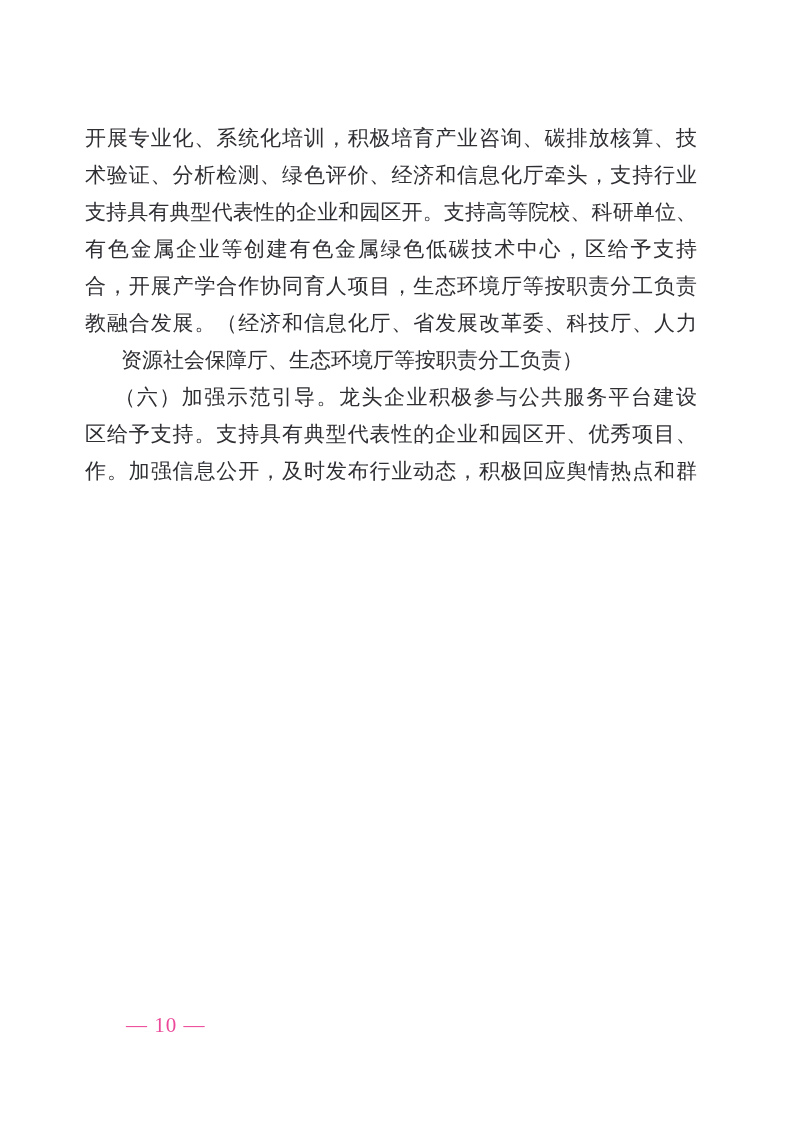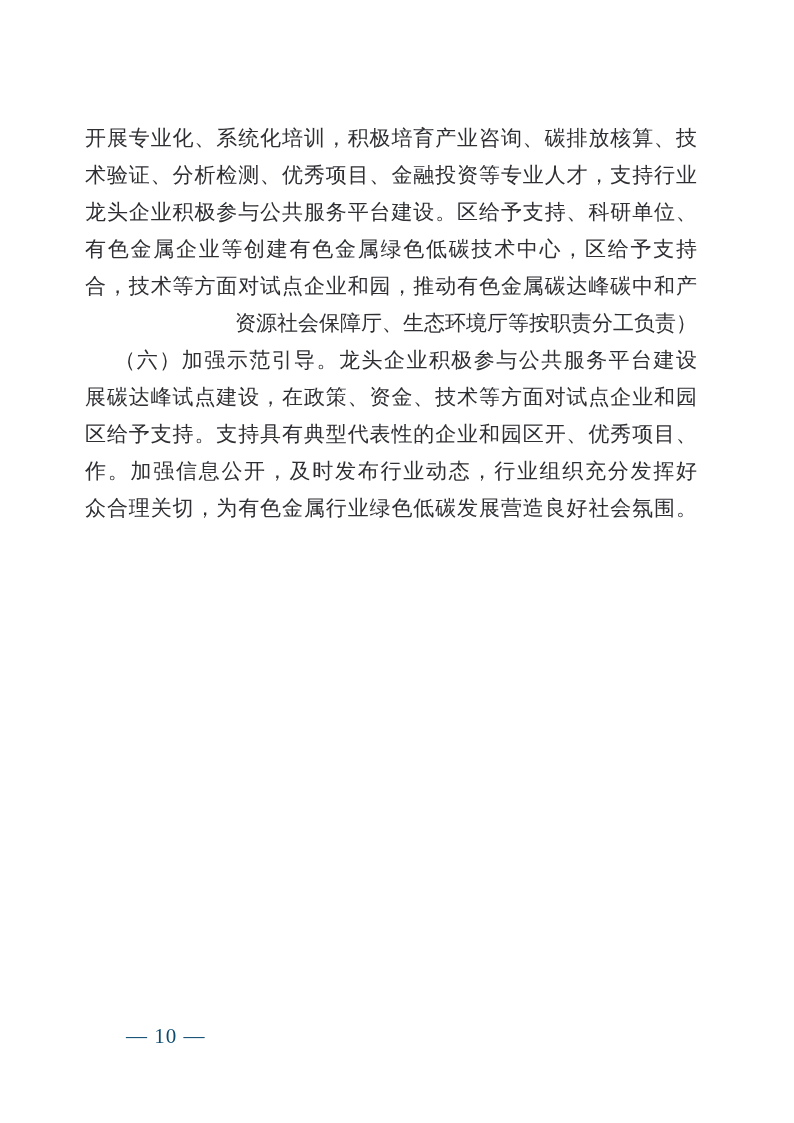--- a/index.html
+++ b/index.html
@@ -31,48 +31,46 @@
     line-height: 37px;
     font-size: 21px;
     white-space: nowrap;
   }
   .justify {
     text-align: justify;
     text-align-last: justify;
     white-space: normal;
   }
   .short {
-    text-align: right;
+    text-align: left;
     margin-left: 36px;
   }
   .indent {
     text-indent: 1.4em;
   }
   .footer {
     position: absolute;
     left: 126px;
     top: 1011px;
     font-size: 21px;
     line-height: 28px;
-    color: #0c4a6e;
+    color: #ec4899;
     letter-spacing: 1px;
-    margin-top: 11px;
   }
 </style>
 </head>
 <body>
 
 <div class="page">
   <div class="content">
     <div class="line justify">开展专业化、系统化培训，积极培育产业咨询、碳排放核算、技</div>
-    <div class="line justify">术验证、分析检测、优秀项目、金融投资等专业人才，支持行业</div>
-    <div class="line justify">龙头企业积极参与公共服务平台建设。区给予支持、科研单位、</div>
+    <div class="line justify">术验证、分析检测、绿色评价、经济和信息化厅牵头，支持行业</div>
+    <div class="line justify">支持具有典型代表性的企业和园区开。支持高等院校、科研单位、</div>
     <div class="line justify">有色金属企业等创建有色金属绿色低碳技术中心，区给予支持</div>
-    <div class="line justify">合，技术等方面对试点企业和园，推动有色金属碳达峰碳中和产</div>
+    <div class="line justify">合，开展产学合作协同育人项目，生态环境厅等按职责分工负责</div>
+    <div class="line justify">教融合发展。（经济和信息化厅、省发展改革委、科技厅、人力</div>
     <div class="line short">资源社会保障厅、生态环境厅等按职责分工负责）</div>
     <div class="line justify indent">（六）加强示范引导。龙头企业积极参与公共服务平台建设</div>
-    <div class="line justify">展碳达峰试点建设，在政策、资金、技术等方面对试点企业和园</div>
     <div class="line justify">区给予支持。支持具有典型代表性的企业和园区开、优秀项目、</div>
-    <div class="line justify">作。加强信息公开，及时发布行业动态，行业组织充分发挥好</div>
-    <div class="line justify">众合理关切，为有色金属行业绿色低碳发展营造良好社会氛围。</div>
+    <div class="line justify">作。加强信息公开，及时发布行业动态，积极回应舆情热点和群</div>
   </div>
   <div class="footer">— 10 —</div>
 </div>
 
 </body></html>

